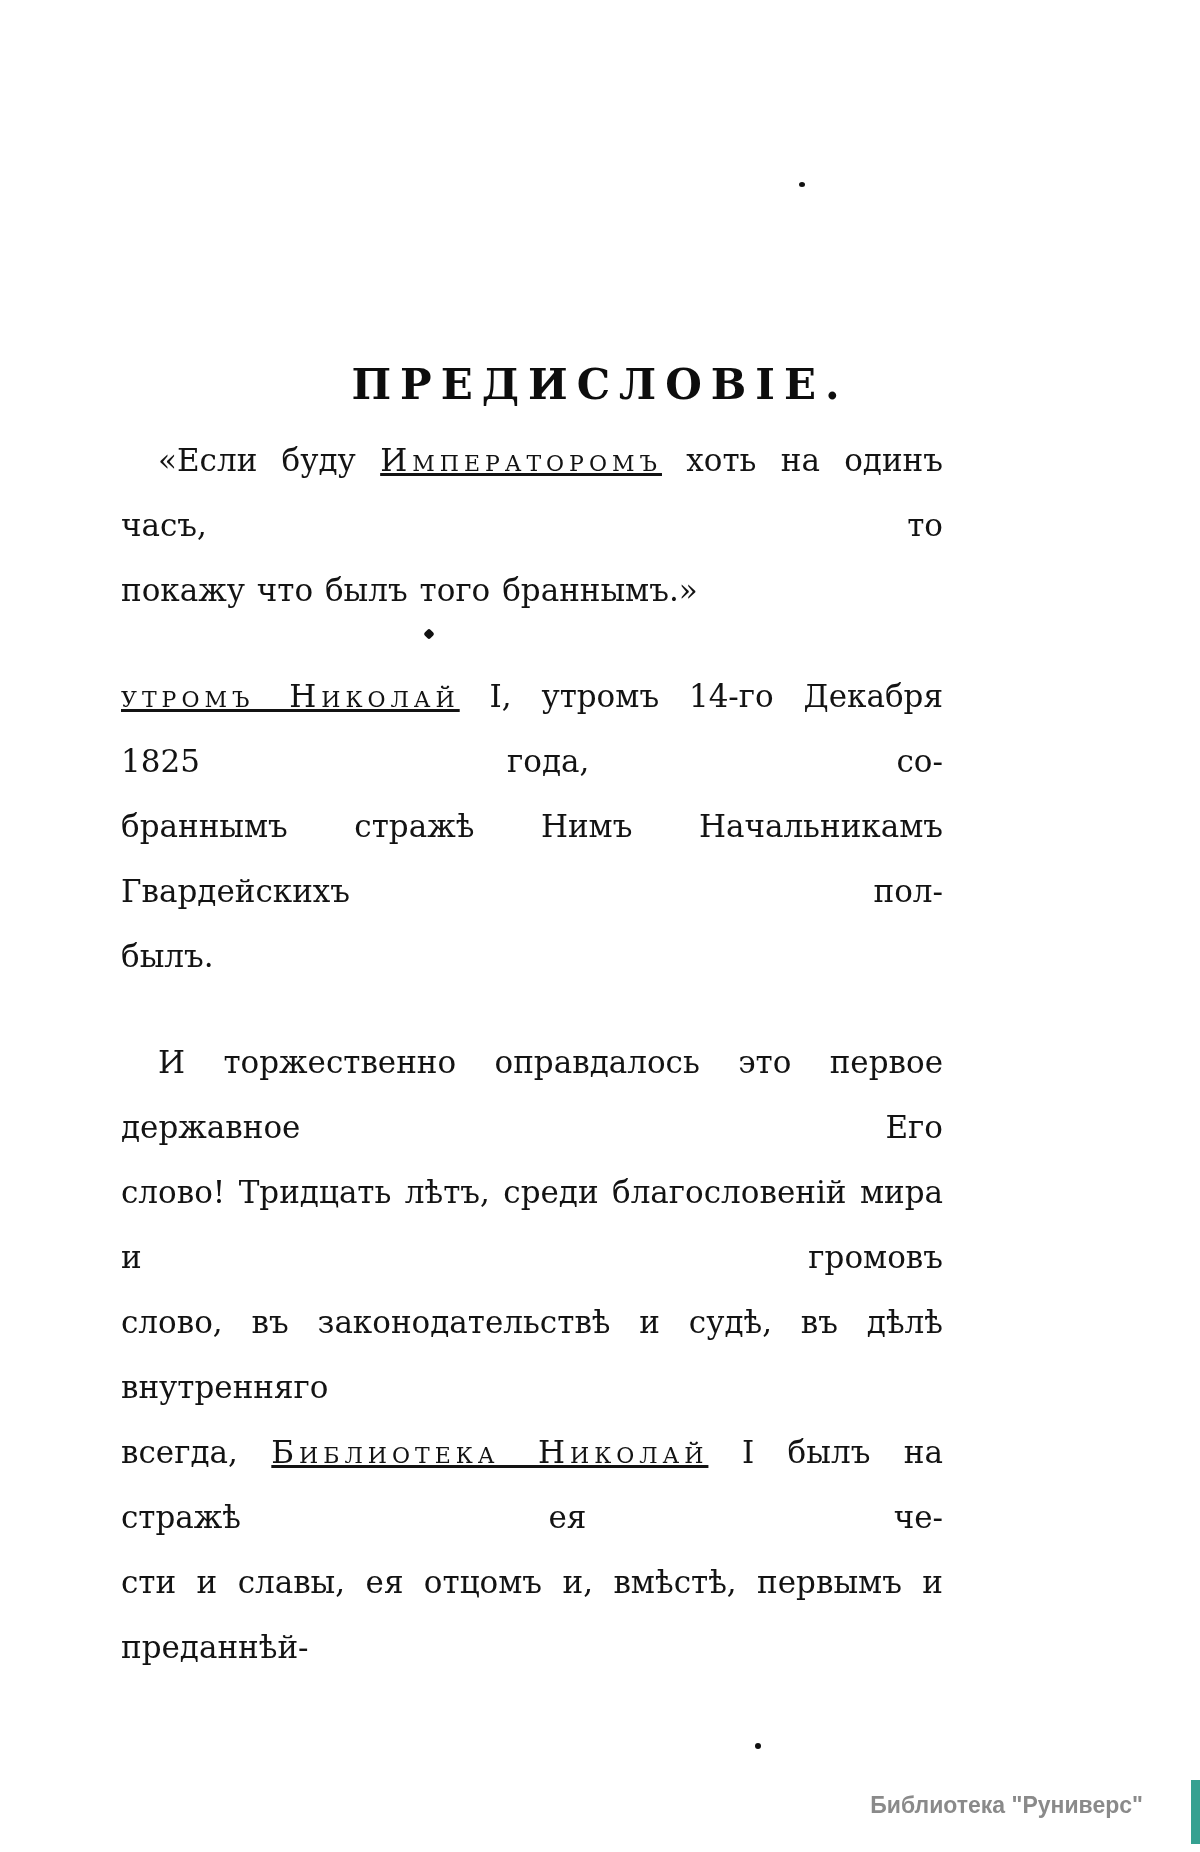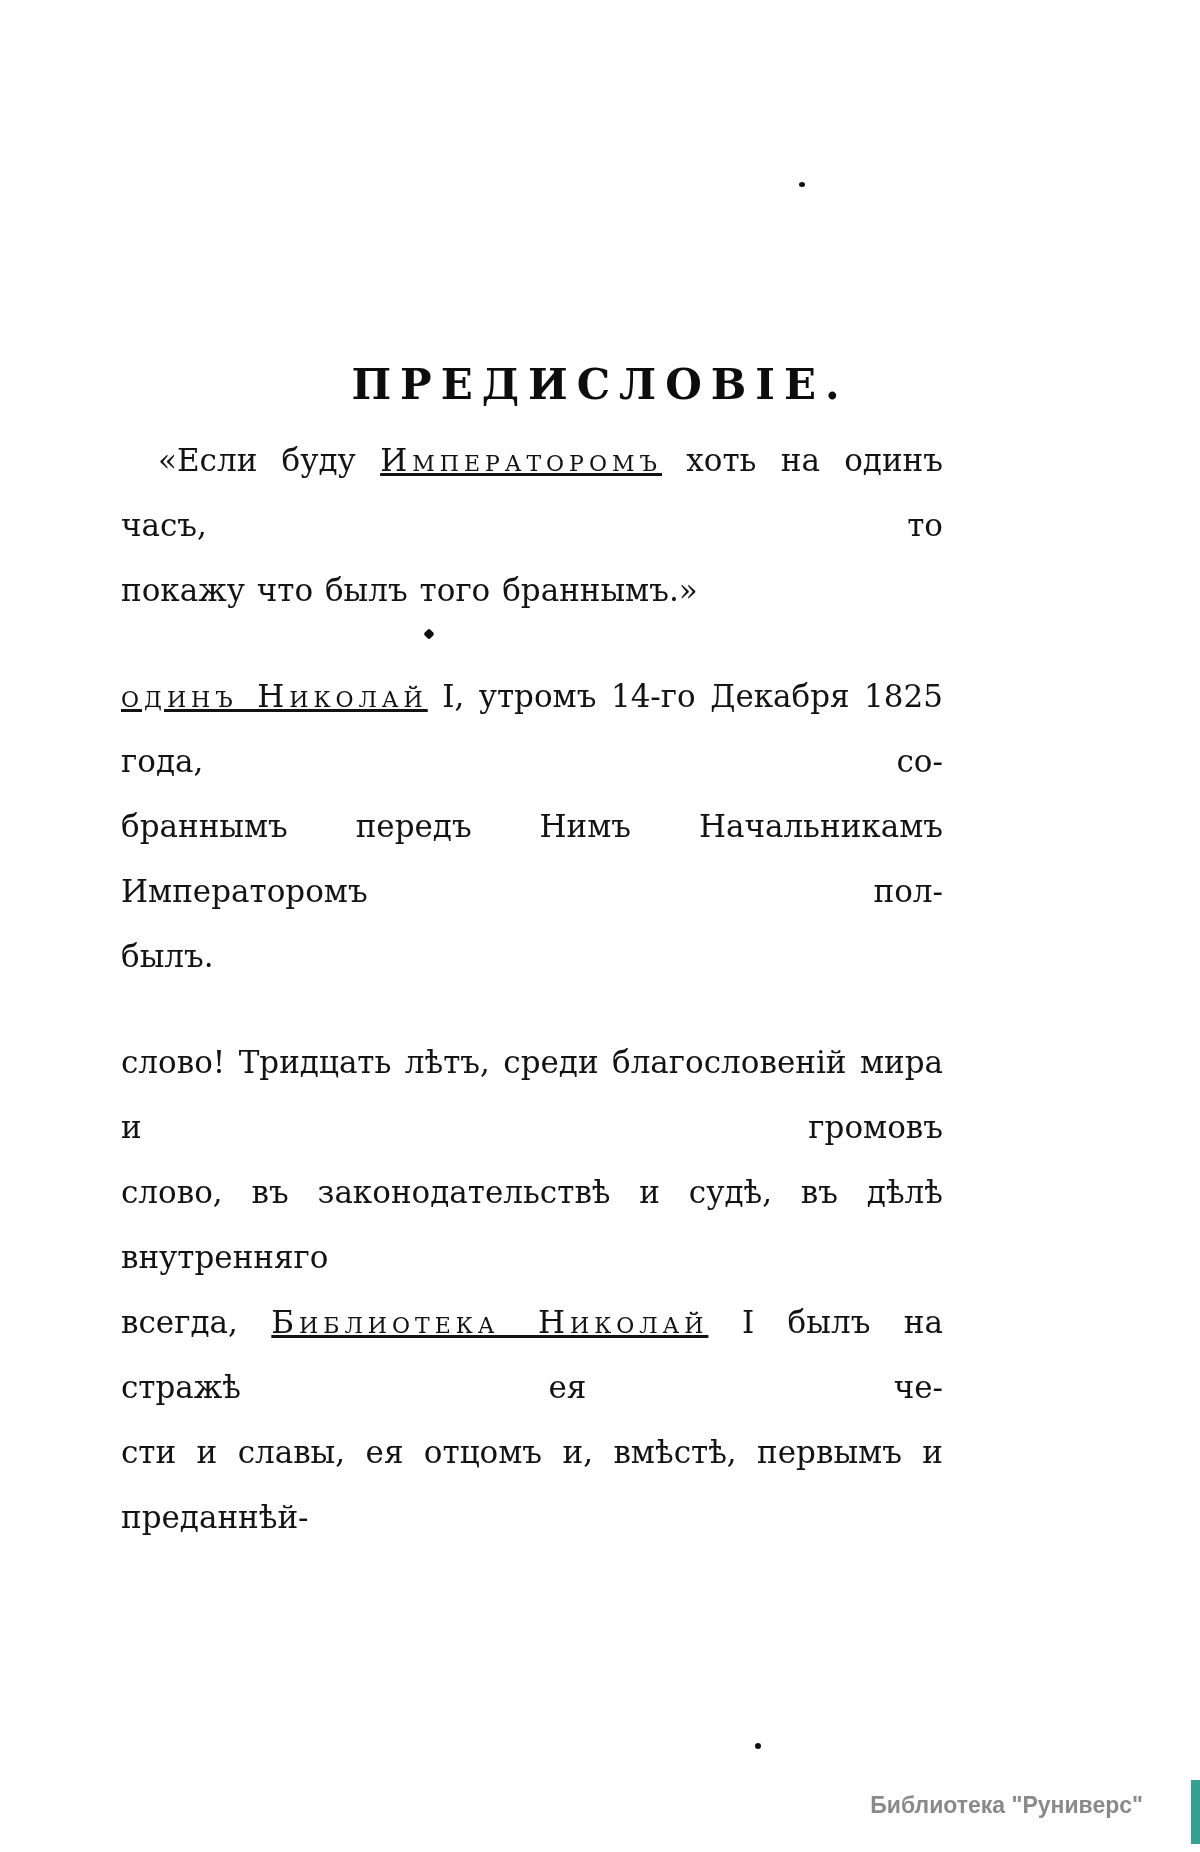--- a/index.html
+++ b/index.html
@@ -93,25 +93,26 @@
   <h1 class="page-title">ПРЕДИСЛОВІЕ.</h1>
 
   <div class="footnote-mark"></div>
 
   <div class="text-column" id="text-column">
       <div class="para">
         <div class="line first">«Если буду <span class="sc">Императоромъ</span> хоть на одинъ часъ, то</div>
         <div class="line flush">покажу что былъ того браннымъ.»</div>
       </div>
       <div class="para">
-        <div class="line"><span class="sc">одинъ Николай</span> I, утромъ 14-го Декабря 1825 года, со-</div>
-        <div class="line">браннымъ передъ Нимъ Начальникамъ Императоромъ пол-</div>
+        <div class="line"><span class="sc">утромъ Николай</span> I, утромъ 14-го Декабря 1825 года, со-</div>
+        <div class="line">браннымъ стражѣ Нимъ Начальникамъ Гвардейскихъ пол-</div>
         <div class="line flush">былъ.</div>
       </div>
       <div class="para">
+        <div class="line first">И торжественно оправдалось это первое державное Его</div>
         <div class="line">слово! Тридцать лѣтъ, среди благословеній мира и громовъ</div>
         <div class="line">слово, въ законодательствѣ и судѣ, въ дѣлѣ внутренняго</div>
         <div class="line">всегда, <span class="sc">Библиотека Николай</span> I былъ на стражѣ ея че-</div>
         <div class="line">сти и славы, ея отцомъ и, вмѣстѣ, первымъ и преданнѣй-</div>
       </div>
     </div>
 
   <div class="speck bottom-dot"></div>
 
   <div class="watermark">Библиотека "Руниверс"</div>

